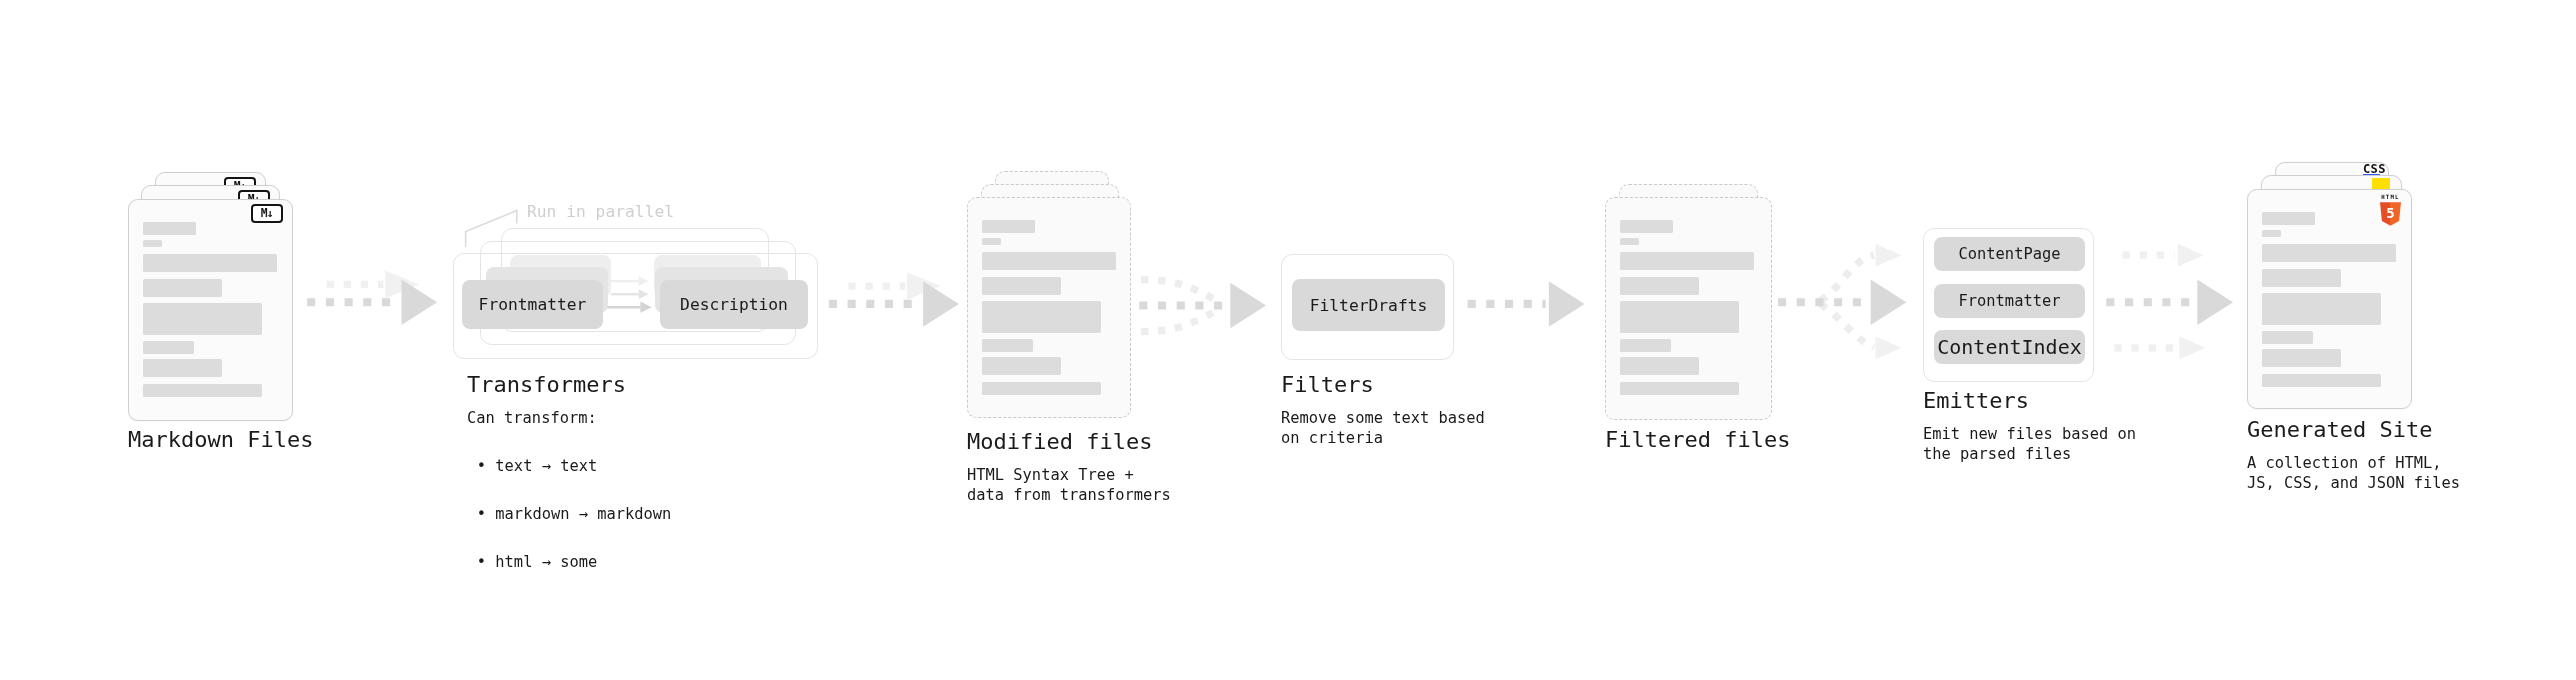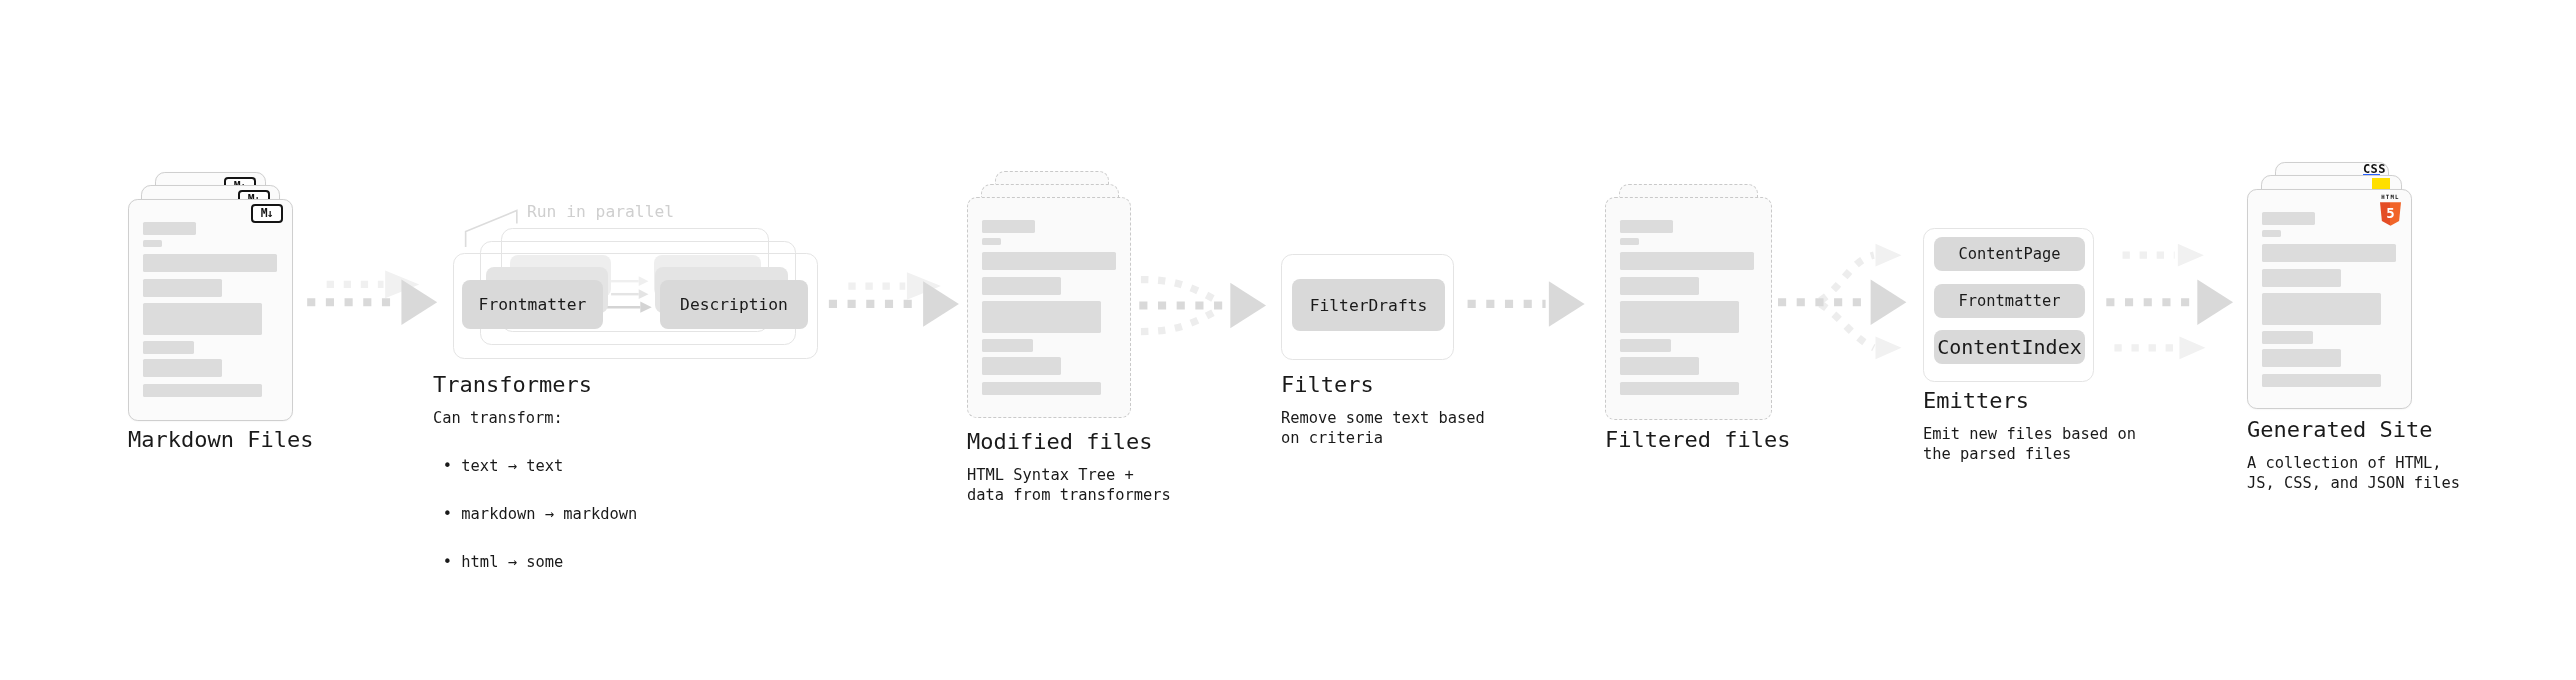--- a/index.html
+++ b/index.html
@@ -145,21 +145,21 @@
     <div class="annotation" style="left:527px;top:202px;">Run in parallel</div>
     <div class="outline" style="left:501px;top:228px;width:268px;height:104px;"></div>
     <div class="outline" style="left:480px;top:241px;width:316px;height:104px;"></div>
     <div class="outline" style="left:453px;top:253px;width:365px;height:106px;"></div>
     <div class="gbox echo2" style="left:510px;top:255px;width:101px;height:42px;"></div>
     <div class="gbox echo1" style="left:486px;top:267px;width:122px;height:46px;"></div>
     <div class="gbox" style="left:462px;top:280px;width:141px;height:49px;">Frontmatter</div>
     <div class="gbox echo2" style="left:654px;top:255px;width:107px;height:42px;"></div>
     <div class="gbox echo1" style="left:655px;top:267px;width:133px;height:46px;"></div>
     <div class="gbox" style="left:660px;top:280px;width:148px;height:49px;">Description</div>
-    <div class="lbl" style="left:433px;top:372px;">
+    <div class="lbl" style="left:467px;top:372px;">
       <h2>Transformers</h2>
       <p>Can transform:</p>
       <p class="indent">• text → text</p>
       <p class="indent">• markdown → markdown</p>
       <p class="indent">• html → some</p>
     </div>
   </div>
 
   <div>
     <div class="card dashed" style="left:995px;top:171px;width:114px;height:46px;"></div>

